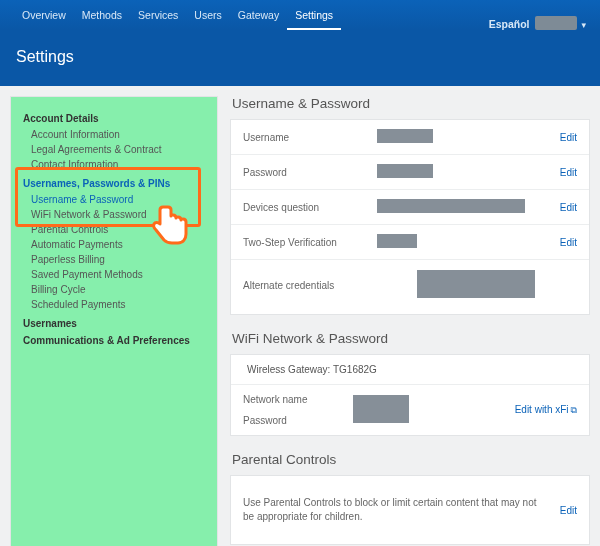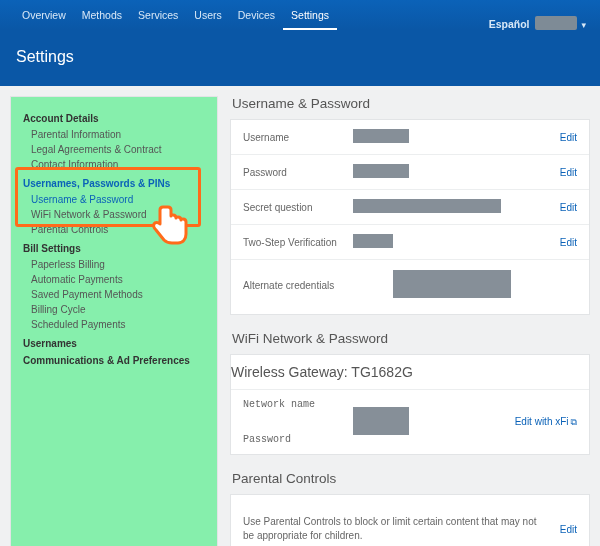--- a/index.html
+++ b/index.html
@@ -111,93 +111,92 @@
   }
   .row {
     display: flex;
     align-items: center;
     padding: 9px 12px;
     border-bottom: 1px solid #eceeef;
     font-size: 10px;
     color: #555;
   }
   .row:last-child { border-bottom: none; }
-  .row .label { width: 110px; color: #666; }
+  .row .label { width: 134px; color: #666; }
   .row .value { flex: 1; }
   .greybox {
     background: #868f98;
     display: inline-block;
   }
   .edit-link {
     color: #0b62b8;
     font-size: 10px;
     cursor: pointer;
     white-space: nowrap;
   }
   .ext-icon { font-size: 9px; margin-left: 2px; }
 
   .wifi-head {
-    padding: 9px 0;
+    padding: 9px 16px;
     border-bottom: 1px solid #eceeef;
-    font-size: 14px;
+    font-size: 10px;
     color: #555;
   }
   .wifi-body {
     display: flex;
     padding: 9px 12px;
     font-size: 10px;
     color: #666;
     align-items: center;
   }
-  .wifi-left { width: 110px; display: flex; flex-direction: column; gap: 24px; font-family: Liberation Mono, monospace; }
+  .wifi-left { width: 110px; display: flex; flex-direction: column; gap: 10px; }
   .wifi-mid { flex: 1; }
 
   .parental-row {
     display: flex;
     align-items: center;
     padding: 20px 12px;
     font-size: 10px;
     color: #666;
   }
   .parental-row .desc { flex: 1; padding-right: 20px; line-height: 1.4; }
 </style>
 </head>
 <body>
 
 <div class="topnav">
   <div class="nav-item">Overview</div>
   <div class="nav-item">Methods</div>
   <div class="nav-item">Services</div>
   <div class="nav-item">Users</div>
-  <div class="nav-item">Devices</div>
+  <div class="nav-item">Gateway</div>
   <div class="nav-item active">Settings</div>
   <div class="spacer"></div>
   <div class="lang">Español</div>
   <div class="user-chip"></div>
   <span class="chevron">▾</span>
 </div>
 
 <div class="titlebar">Settings</div>
 
 <div class="main">
 
   <div class="sidebar">
     <div class="side-group-title">Account Details</div>
-    <div class="side-item">Parental Information</div>
+    <div class="side-item">Account Information</div>
     <div class="side-item">Legal Agreements &amp; Contract</div>
     <div class="side-item">Contact Information</div>
 
     <div class="side-group-title" style="color:#0b62b8;">Usernames, Passwords &amp; PINs</div>
     <div class="side-item sel">Username &amp; Password</div>
     <div class="side-item">WiFi Network &amp; Password</div>
     <div class="side-item">Parental Controls</div>
 
-    <div class="side-group-title">Bill Settings</div>
+    <div class="side-item">Automatic Payments</div>
     <div class="side-item">Paperless Billing</div>
-    <div class="side-item">Automatic Payments</div>
     <div class="side-item">Saved Payment Methods</div>
     <div class="side-item">Billing Cycle</div>
     <div class="side-item">Scheduled Payments</div>
 
     <div class="side-group-title">Usernames</div>
     <div class="side-group-title" style="margin-bottom:2px;">Communications &amp; Ad Preferences</div>
 
     <div class="highlight-box"></div>
     <svg class="hand-cursor" width="42" height="46">
       <path d="M14 4 c-2 0 -3 1 -3 3 v14 c-2 -2 -5 -2 -6 0 c-1 2 0 4 2 6 l8 10 c2 2 4 3 8 3 h6 c5 0 8 -4 8 -9 v-12 c0 -2 -1 -3 -3 -3 c-1 0 -2 0 -2 1 c0 -2 -1 -3 -3 -3 c-1 0 -2 0 -2 1 c0 -2 -1 -3 -3 -3 c-1 0 -2 0 -2 1 v-6 c0 -2 -1 -3 -3 -3 z" fill="#ffffff" stroke="#ff6b1a" stroke-width="3" stroke-linejoin="round"></path>
@@ -212,21 +211,21 @@
         <div class="label">Username</div>
         <div class="value"><span class="greybox" style="width:56px;height:14px;"></span></div>
         <div class="edit-link">Edit</div>
       </div>
       <div class="row">
         <div class="label">Password</div>
         <div class="value"><span class="greybox" style="width:56px;height:14px;"></span></div>
         <div class="edit-link">Edit</div>
       </div>
       <div class="row">
-        <div class="label">Secret question</div>
+        <div class="label">Devices question</div>
         <div class="value"><span class="greybox" style="width:148px;height:14px;"></span></div>
         <div class="edit-link">Edit</div>
       </div>
       <div class="row">
         <div class="label">Two-Step Verification</div>
         <div class="value"><span class="greybox" style="width:40px;height:14px;"></span></div>
         <div class="edit-link">Edit</div>
       </div>
       <div class="row" style="padding-top:10px;padding-bottom:14px;gap:40px;">
         <div class="label">Alternate credentials</div>

